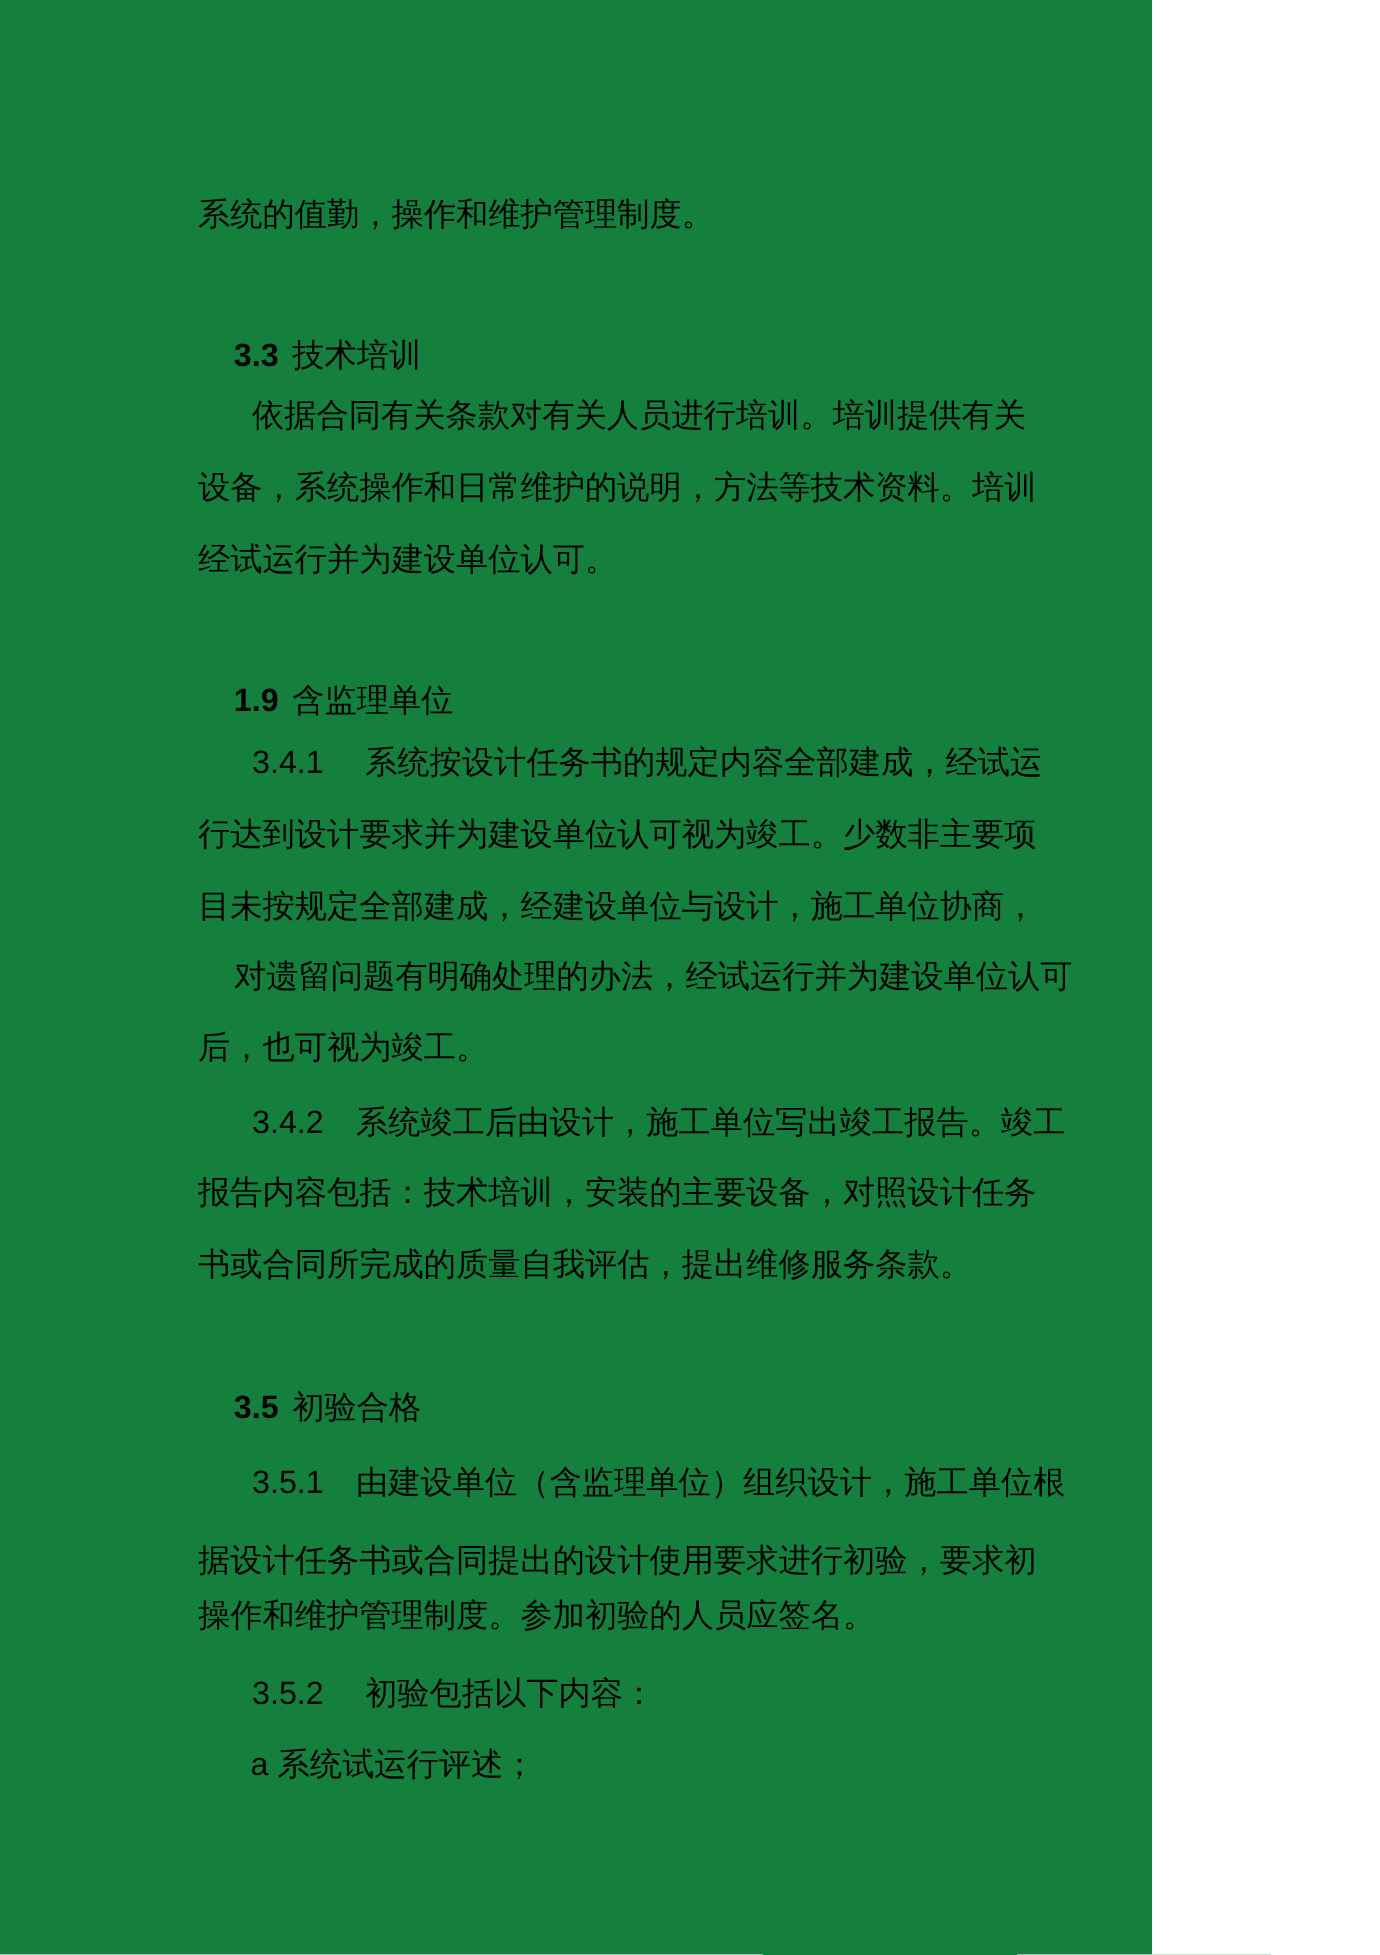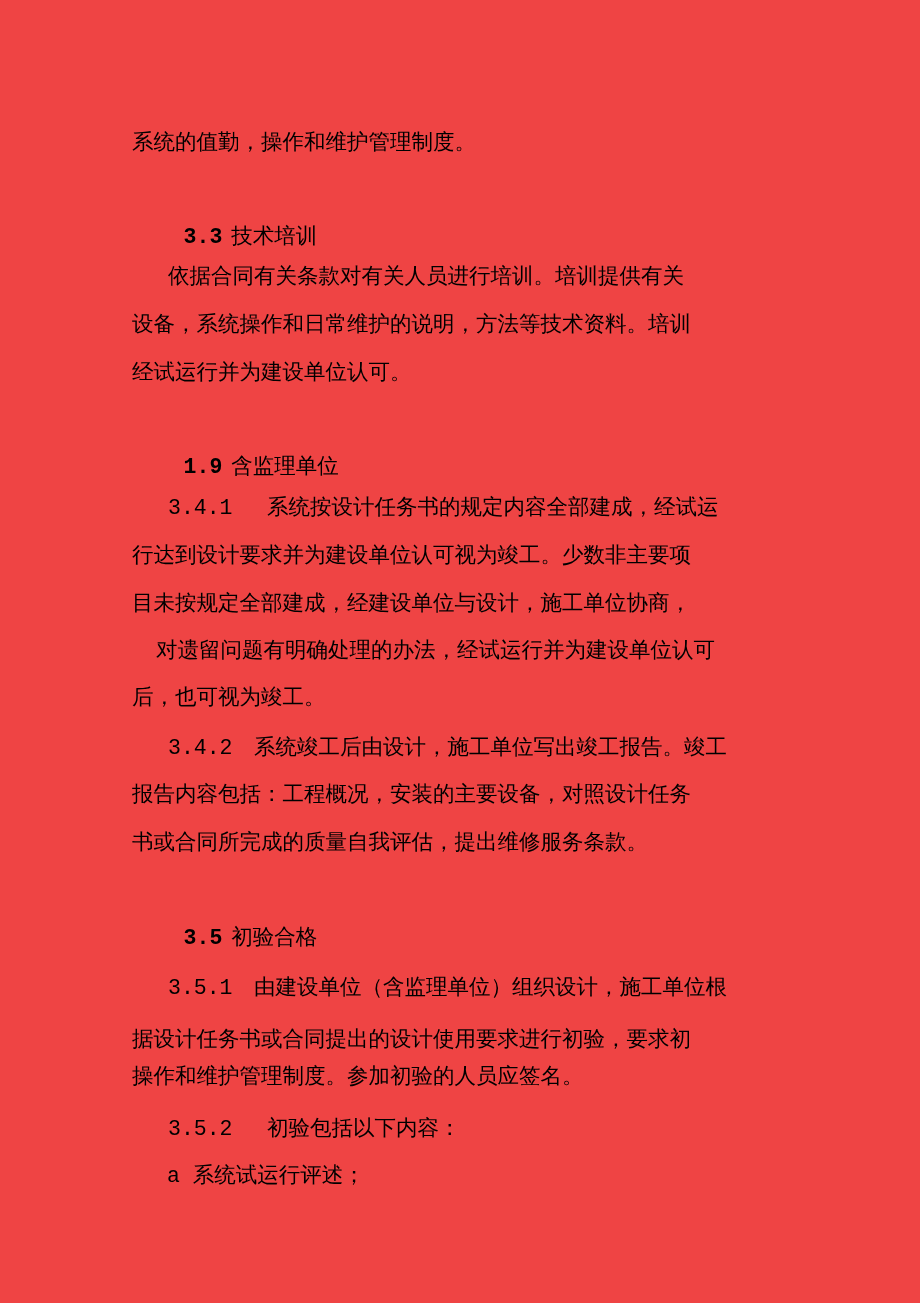--- a/index.html
+++ b/index.html
@@ -2,25 +2,25 @@
 <html><head>
 <meta charset="utf-8">
 <style>
   html, body {
     margin: 0;
     padding: 0;
     background: #ffffff;
   }
   .page {
     position: relative;
-    width: 920px;
+    width: 768px;
     height: 1303px;
-    background: #ef4444;
+    background: #15803d;
     overflow: hidden;
-    font-family: Liberation Mono, monospace;
+    font-family: Liberation Sans, sans-serif;
     color: #000000;
   }
   .line {
     position: absolute;
     font-size: 21.5px;
     line-height: 30px;
     white-space: pre;
     letter-spacing: 0;
     color: #000000;
   }
@@ -71,21 +71,21 @@
   <div class="line heading h5">
     <span class="num">1.9</span><span class="title">含监理单位</span>
   </div>
 
   <div class="line l6">3.4.1　 系统按设计任务书的规定内容全部建成，经试运</div>
   <div class="line l7">行达到设计要求并为建设单位认可视为竣工。少数非主要项</div>
   <div class="line l8">目未按规定全部建成，经建设单位与设计，施工单位协商，</div>
   <div class="line l9">对遗留问题有明确处理的办法，经试运行并为建设单位认可</div>
   <div class="line l10">后，也可视为竣工。</div>
   <div class="line l11">3.4.2　系统竣工后由设计，施工单位写出竣工报告。竣工</div>
-  <div class="line l12">报告内容包括：工程概况，安装的主要设备，对照设计任务</div>
+  <div class="line l12">报告内容包括：技术培训，安装的主要设备，对照设计任务</div>
   <div class="line l13">书或合同所完成的质量自我评估，提出维修服务条款。</div>
 
   <div class="line heading h14">
     <span class="num">3.5</span><span class="title">初验合格</span>
   </div>
 
   <div class="line l15">3.5.1　由建设单位（含监理单位）组织设计，施工单位根</div>
   <div class="line l16">据设计任务书或合同提出的设计使用要求进行初验，要求初</div>
   <div class="line l17">操作和维护管理制度。参加初验的人员应签名。</div>
   <div class="line l18">3.5.2　 初验包括以下内容：</div>

